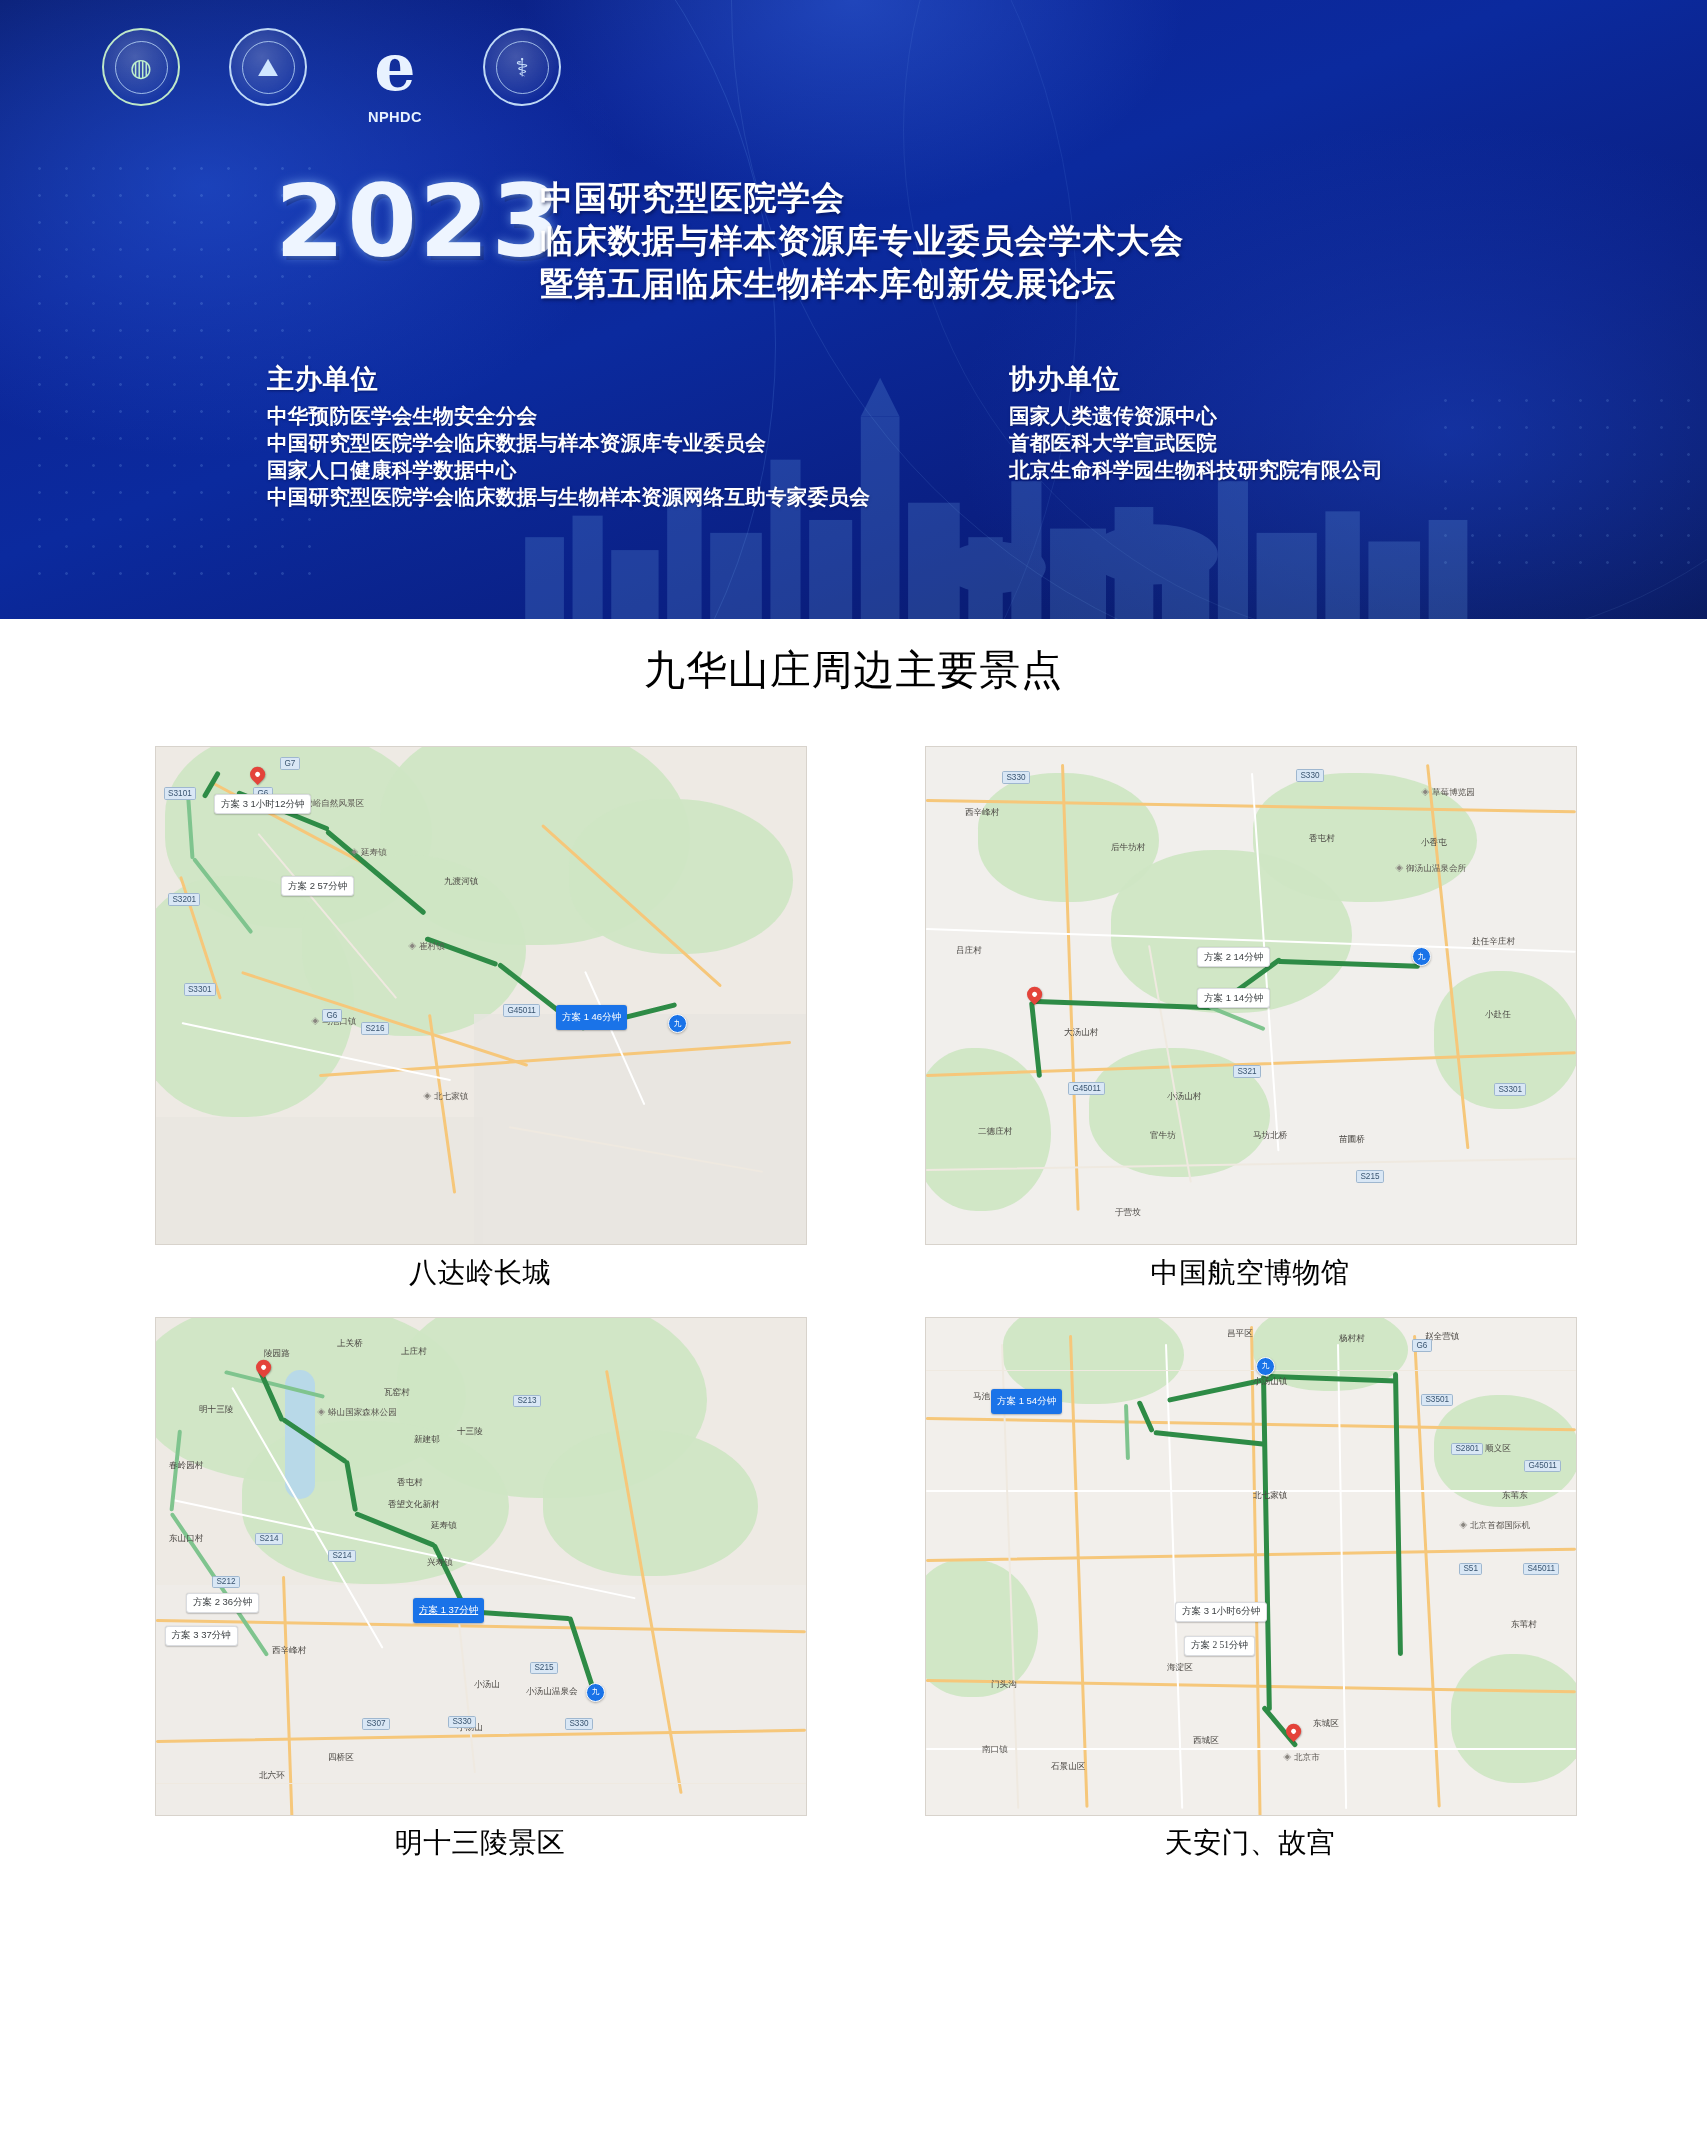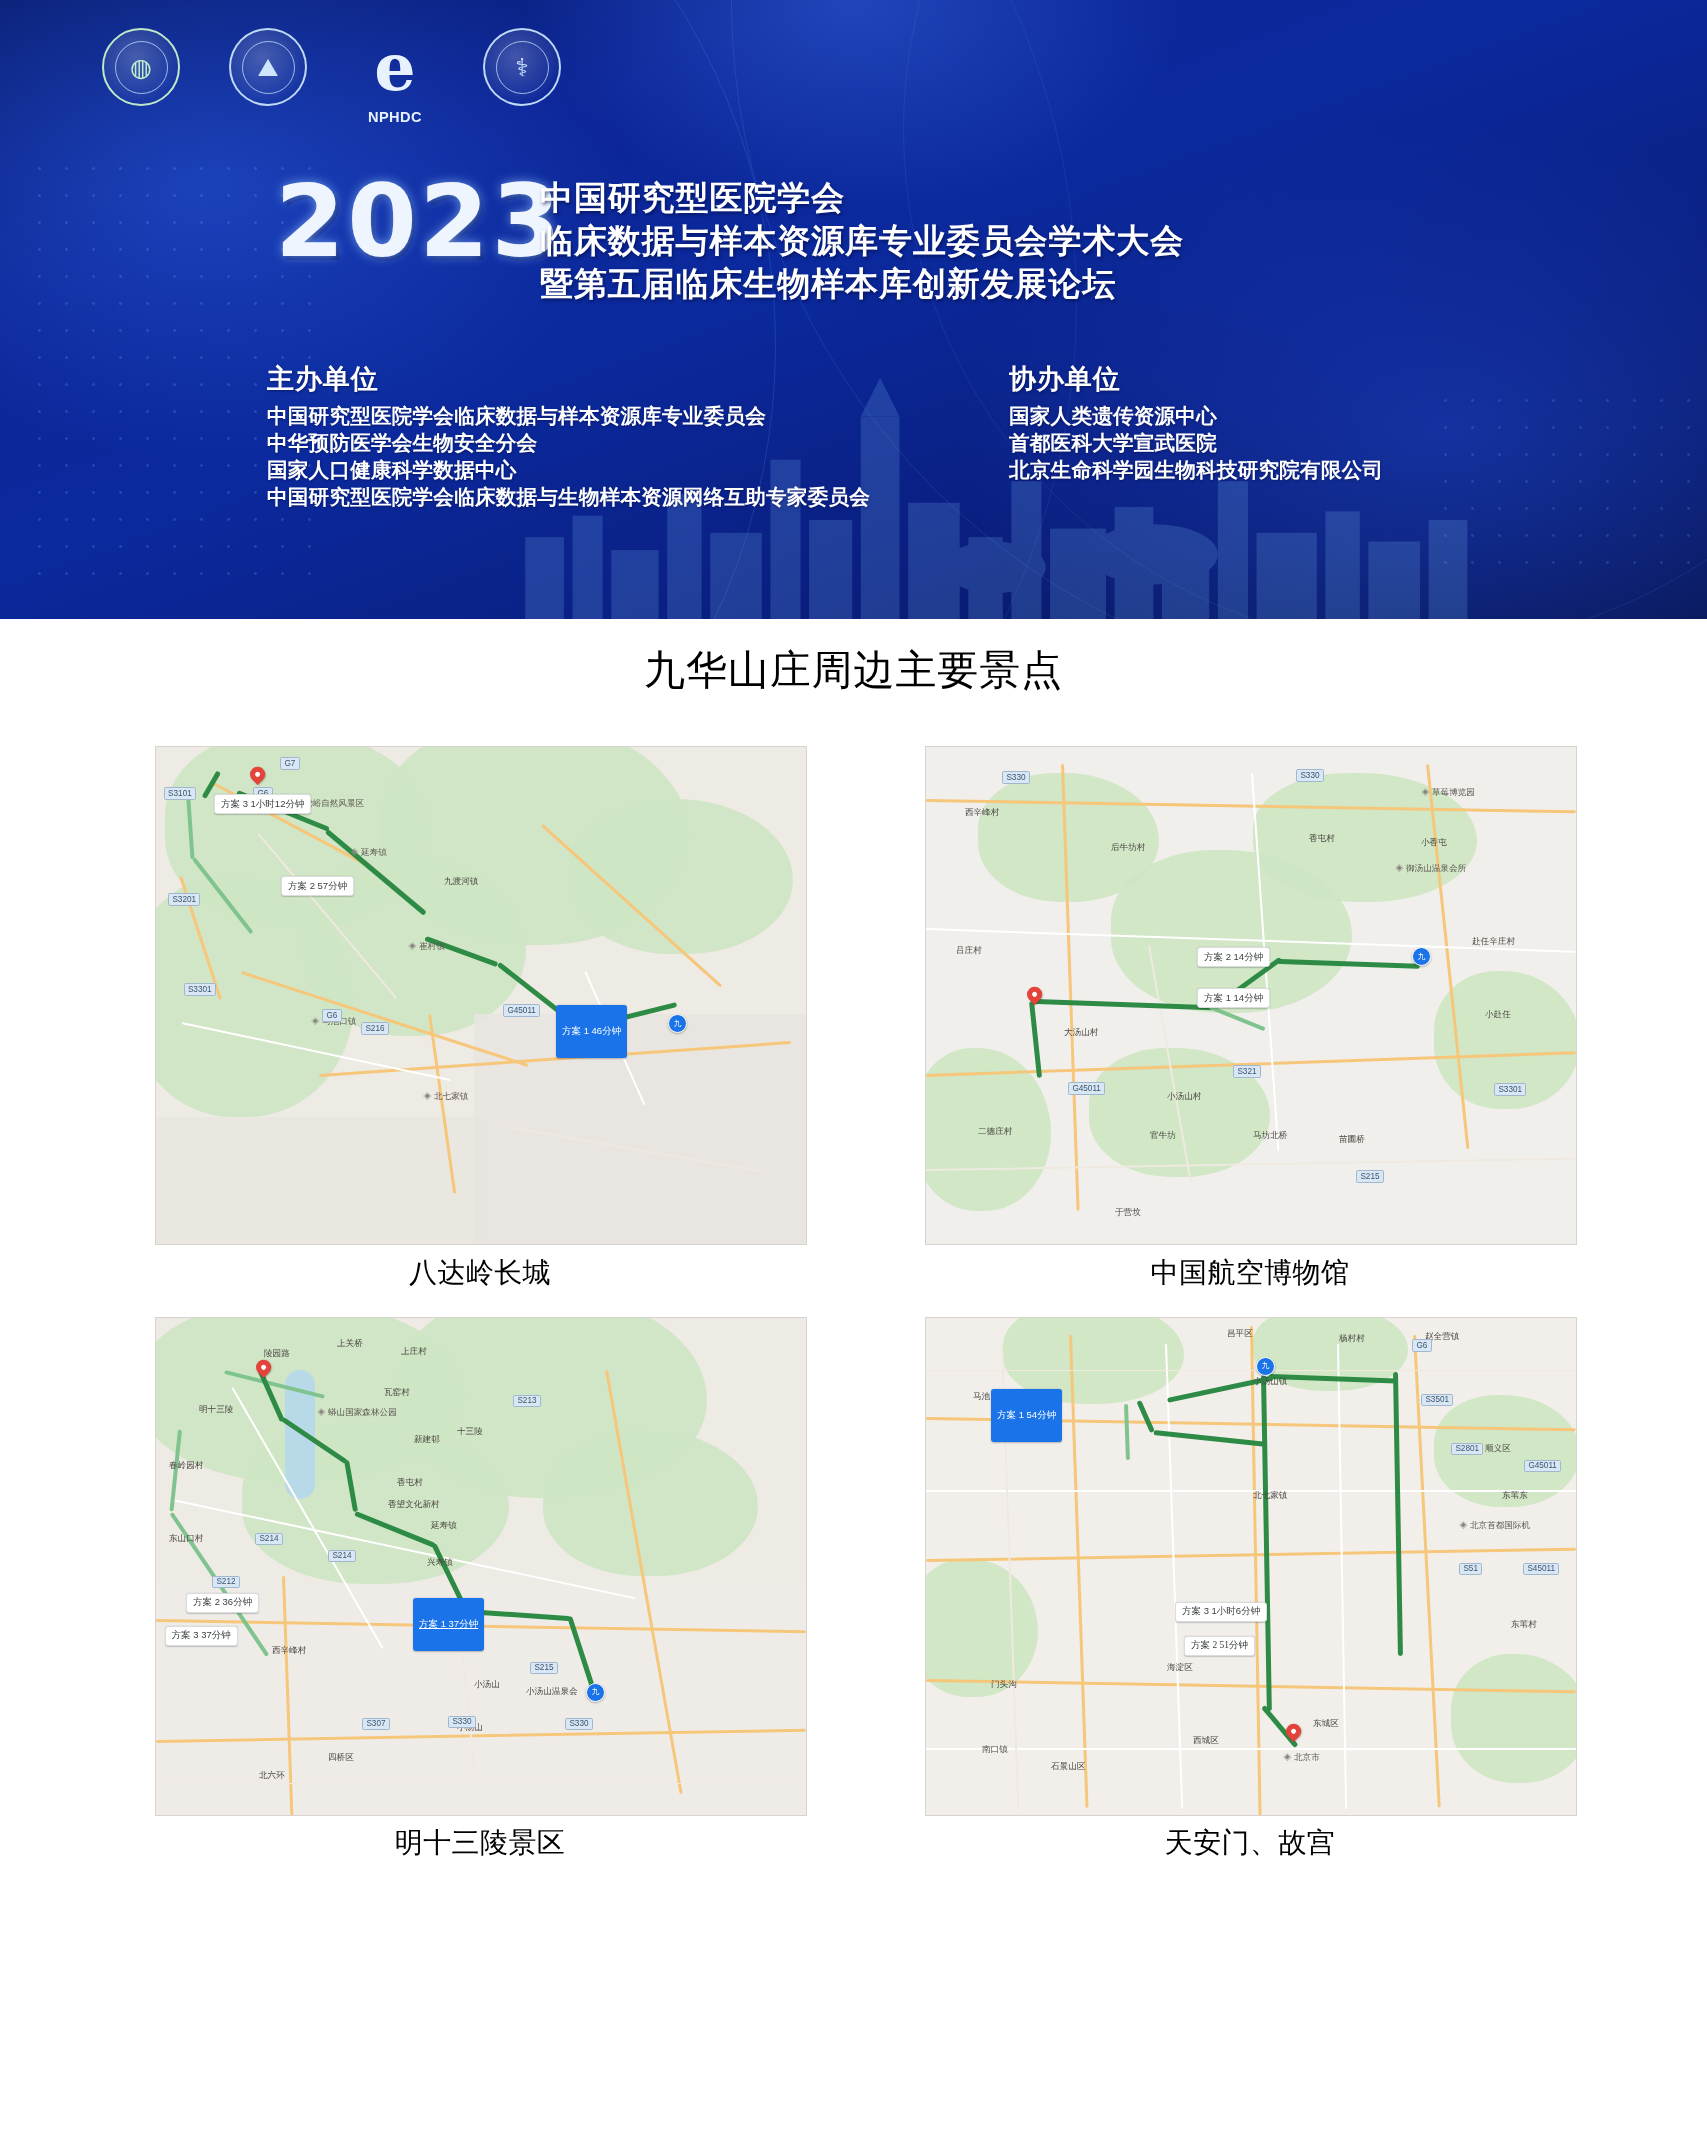--- a/index.html
+++ b/index.html
@@ -314,21 +314,21 @@
     width: 5.2px;
     height: 5.2px;
     background: #fff;
     border-radius: 50%;
   }
   .m-badge-blue {
     position: absolute;
     background: #1a73e8;
     color: #fff;
     font-size: 9.5px;
-    padding: 20px 6px;
+    padding: 6px 6px;
     border-radius: 3px;
     white-space: nowrap;
     box-shadow: 0 0.9px 1.7px rgba(0,0,0,.25);
   }
   .m-badge-white {
     position: absolute;
     background: #ffffff;
     color: #3c4043;
     font-size: 9.5px;
     padding: 2.6px 6px;
@@ -435,22 +435,22 @@
   <div class="big-year">2023</div>
 
   <div class="title-block">
     <div class="title-line">中国研究型医院学会</div>
     <div class="title-line">临床数据与样本资源库专业委员会学术大会</div>
     <div class="title-line">暨第五届临床生物样本库创新发展论坛</div>
   </div>
 
   <div class="org-block">
     <div class="org-title">主办单位</div>
+    <div class="org-item">中华预防医学会生物安全分会</div>
     <div class="org-item">中国研究型医院学会临床数据与样本资源库专业委员会</div>
-    <div class="org-item">中华预防医学会生物安全分会</div>
     <div class="org-item">国家人口健康科学数据中心</div>
     <div class="org-item">中国研究型医院学会临床数据与生物样本资源网络互助专家委员会</div>
   </div>
 
   <div class="org-block right">
     <div class="org-title">协办单位</div>
     <div class="org-item">国家人类遗传资源中心</div>
     <div class="org-item">首都医科大学宣武医院</div>
     <div class="org-item">北京生命科学园生物科技研究院有限公司</div>
   </div>

